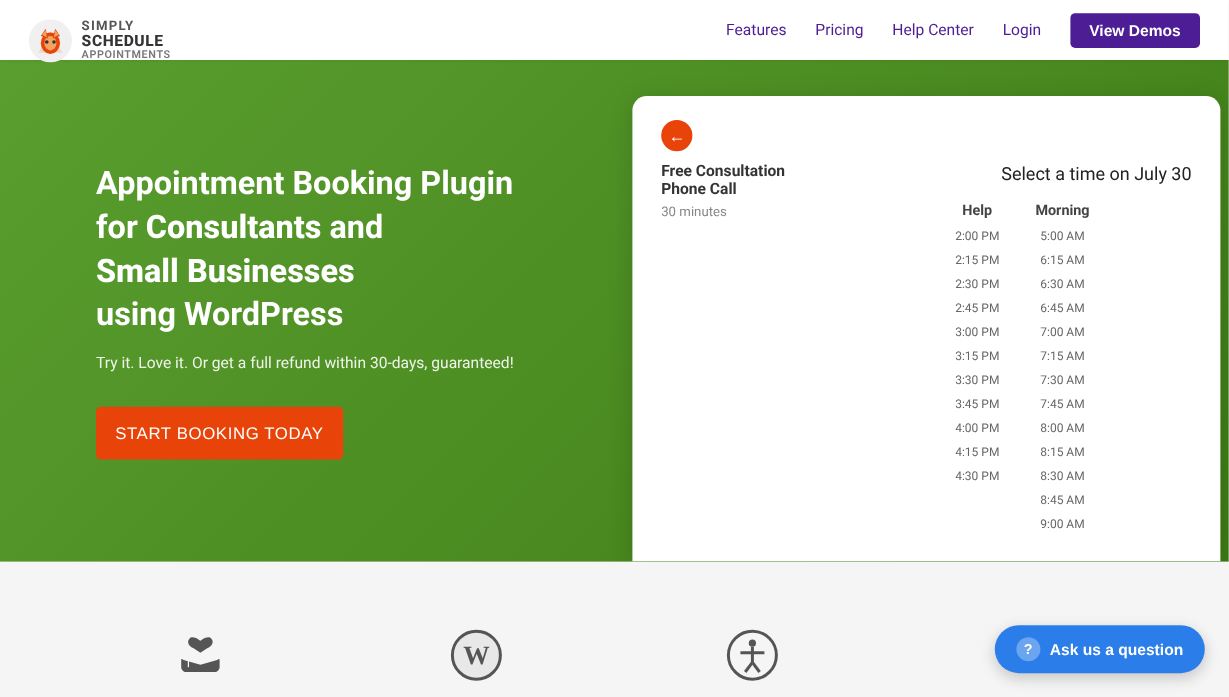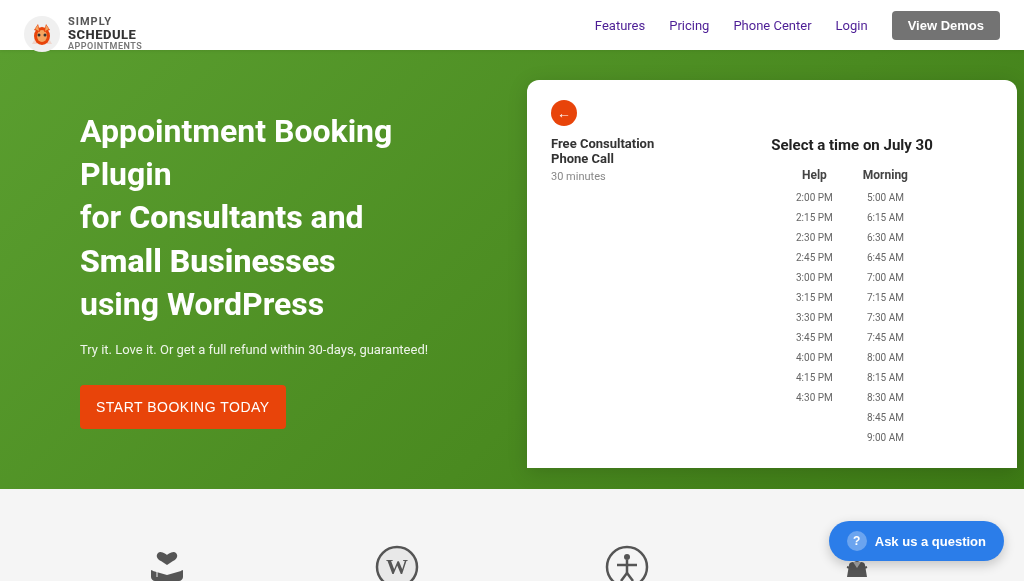--- a/index.html
+++ b/index.html
@@ -58,21 +58,21 @@
       align-items: center;
       gap: 24px;
     }
     .nav-link {
       font-size: 13px;
       color: #4c1d95;
       text-decoration: none;
       cursor: pointer;
     }
     .btn-view-demos {
-      background: #737373;
+      background: #4c1d95;
       color: #fff;
       border: none;
       padding: 7px 16px;
       border-radius: 4px;
       font-size: 13px;
       font-weight: 600;
       cursor: pointer;
     }
 
     
@@ -85,21 +85,21 @@
       overflow: hidden;
     }
     .hero-content {
       flex: 0 0 520px;
       padding: 60px 50px 60px 80px;
       display: flex;
       flex-direction: column;
       justify-content: center;
     }
     .hero-title {
-      font-size: 32px;
+      font-size: 27px;
       color: #fff;
       line-height: 1.35;
       margin-bottom: 16px;
     }
     .hero-title strong {
       font-weight: 800;
     }
     .hero-subtitle {
       font-size: 13px;
       color: rgba(255,255,255,0.9);
@@ -168,24 +168,24 @@
     }
     .widget-duration {
       font-size: 11px;
       color: #888;
     }
     .widget-right {
       flex: 1;
     }
     .widget-select-time {
       font-size: 15px;
-      font-weight: 700;
+      font-weight: 400;
       color: #222;
       margin-bottom: 14px;
-      text-align: center;
+      text-align: right;
     }
     .time-columns {
       display: flex;
       gap: 30px;
       justify-content: center;
     }
     .time-col {
       display: flex;
       flex-direction: column;
       align-items: center;
@@ -290,21 +290,21 @@
     </svg>
     <div class="logo-text">
       <span class="logo-simply">SIMPLY</span>
       <span class="logo-schedule">SCHEDULE</span>
       <span class="logo-appointments">APPOINTMENTS</span>
     </div>
   </div>
   <nav class="nav">
     <a class="nav-link">Features</a>
     <a class="nav-link">Pricing</a>
-    <a class="nav-link">Phone Center</a>
+    <a class="nav-link">Help Center</a>
     <a class="nav-link">Login</a>
     <button class="btn-view-demos">View Demos</button>
   </nav>
 </header>
 
 <section class="hero">
   <div class="hero-content">
     <h1 class="hero-title">
       <span>Appointment Booking Plugin</span><br>
       <span>for </span><strong>Consultants</strong><span> and</span><br>

